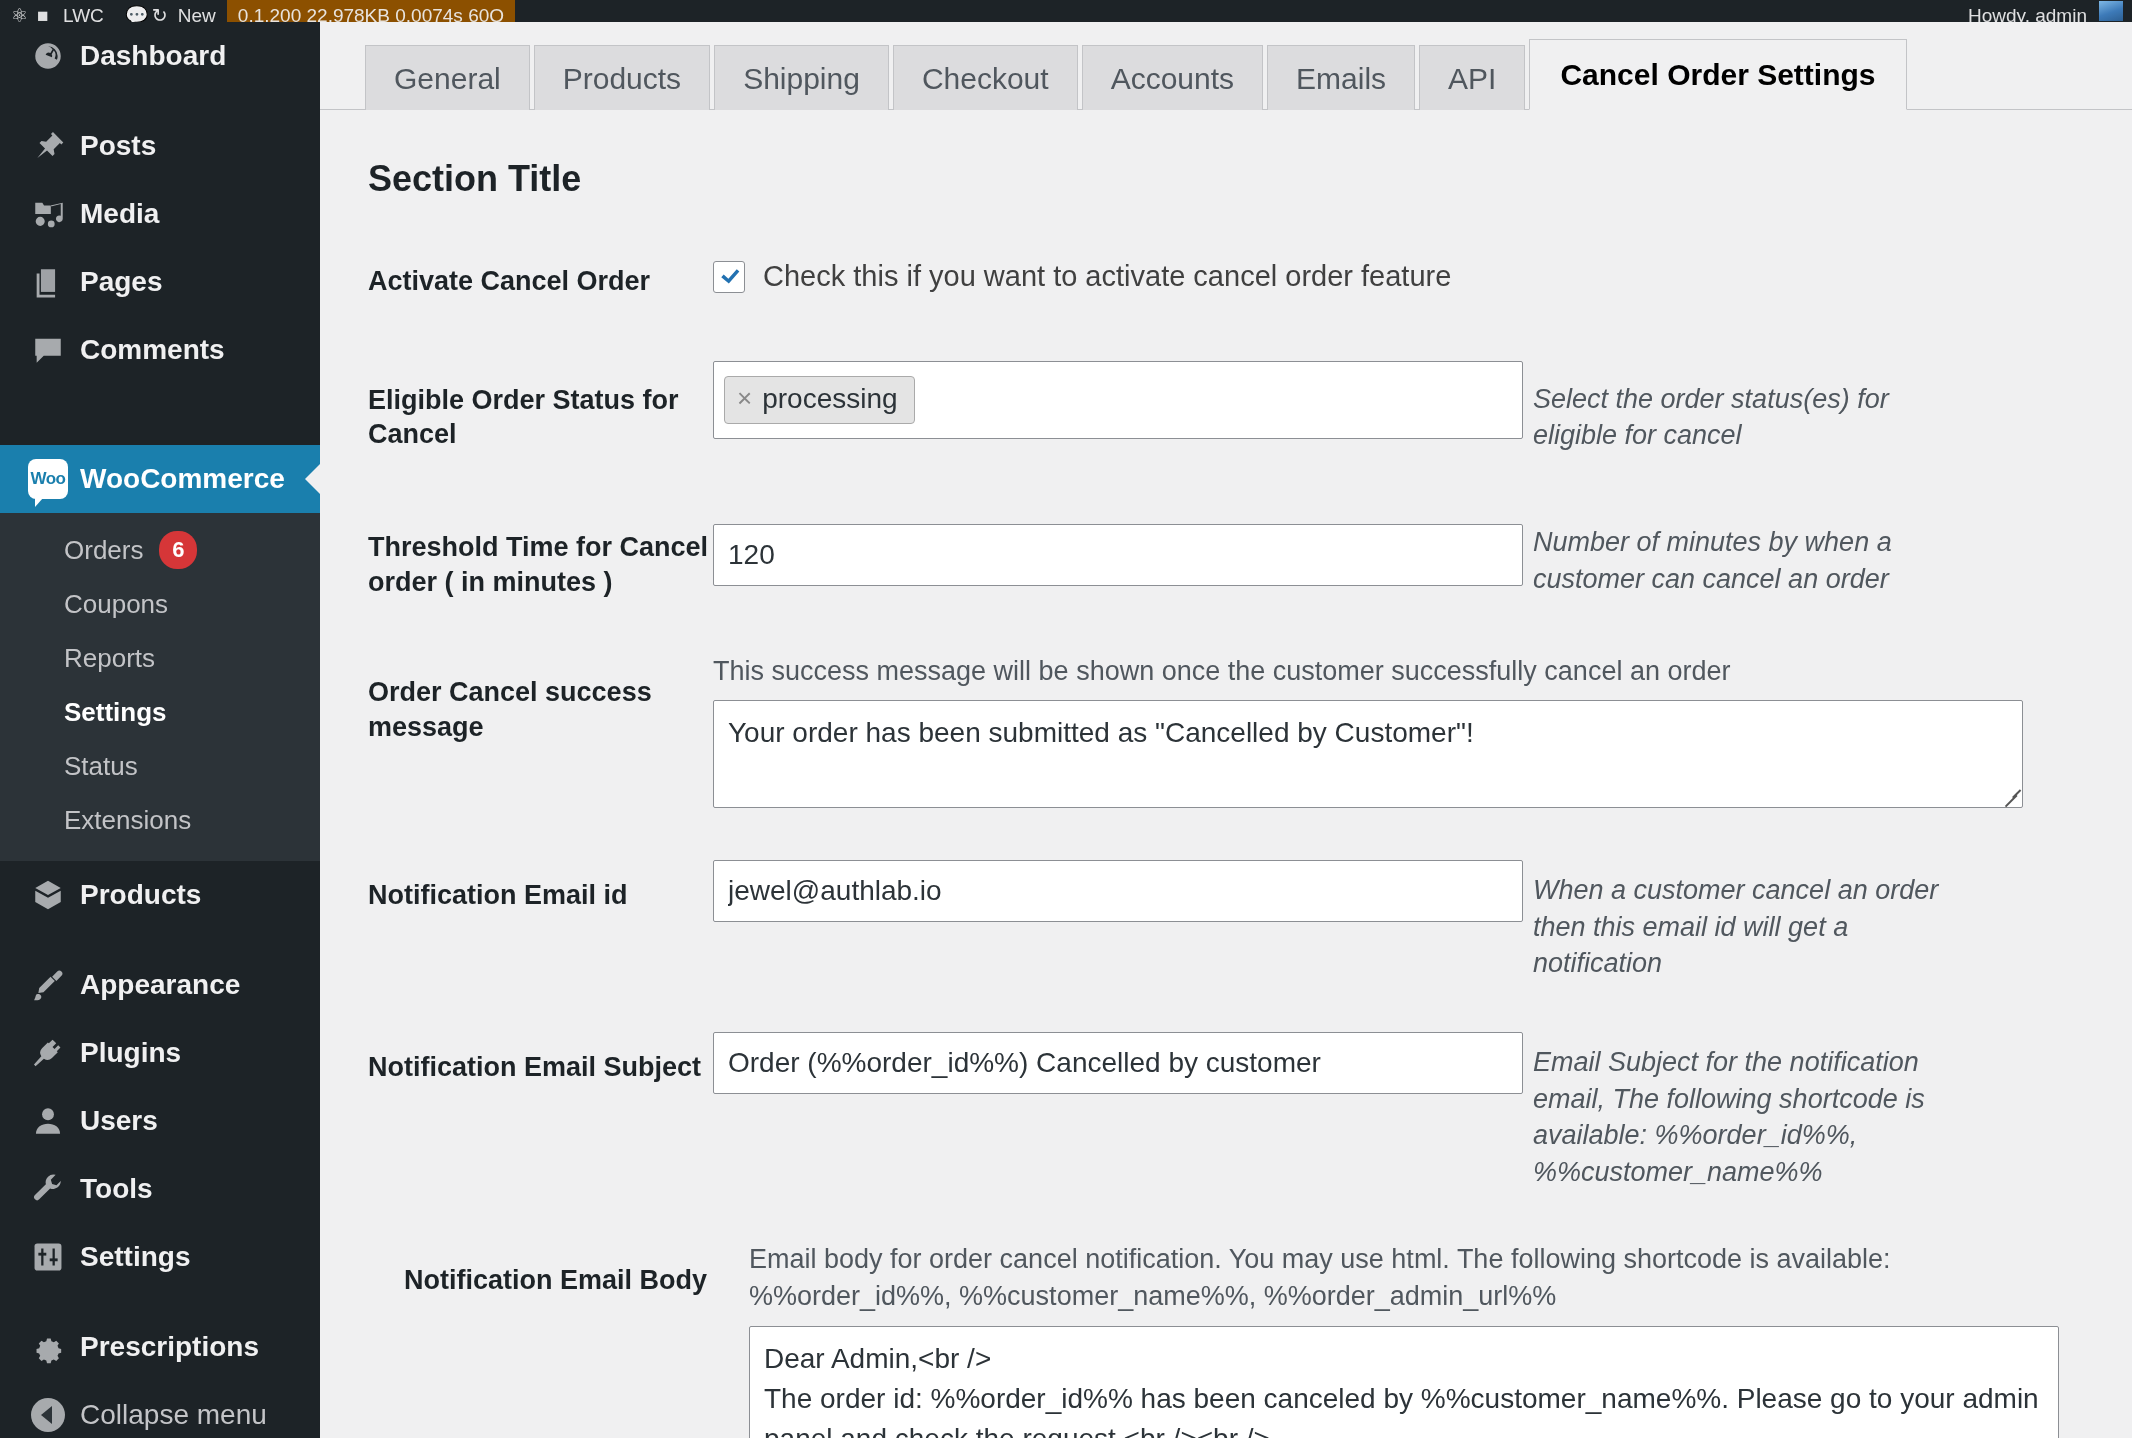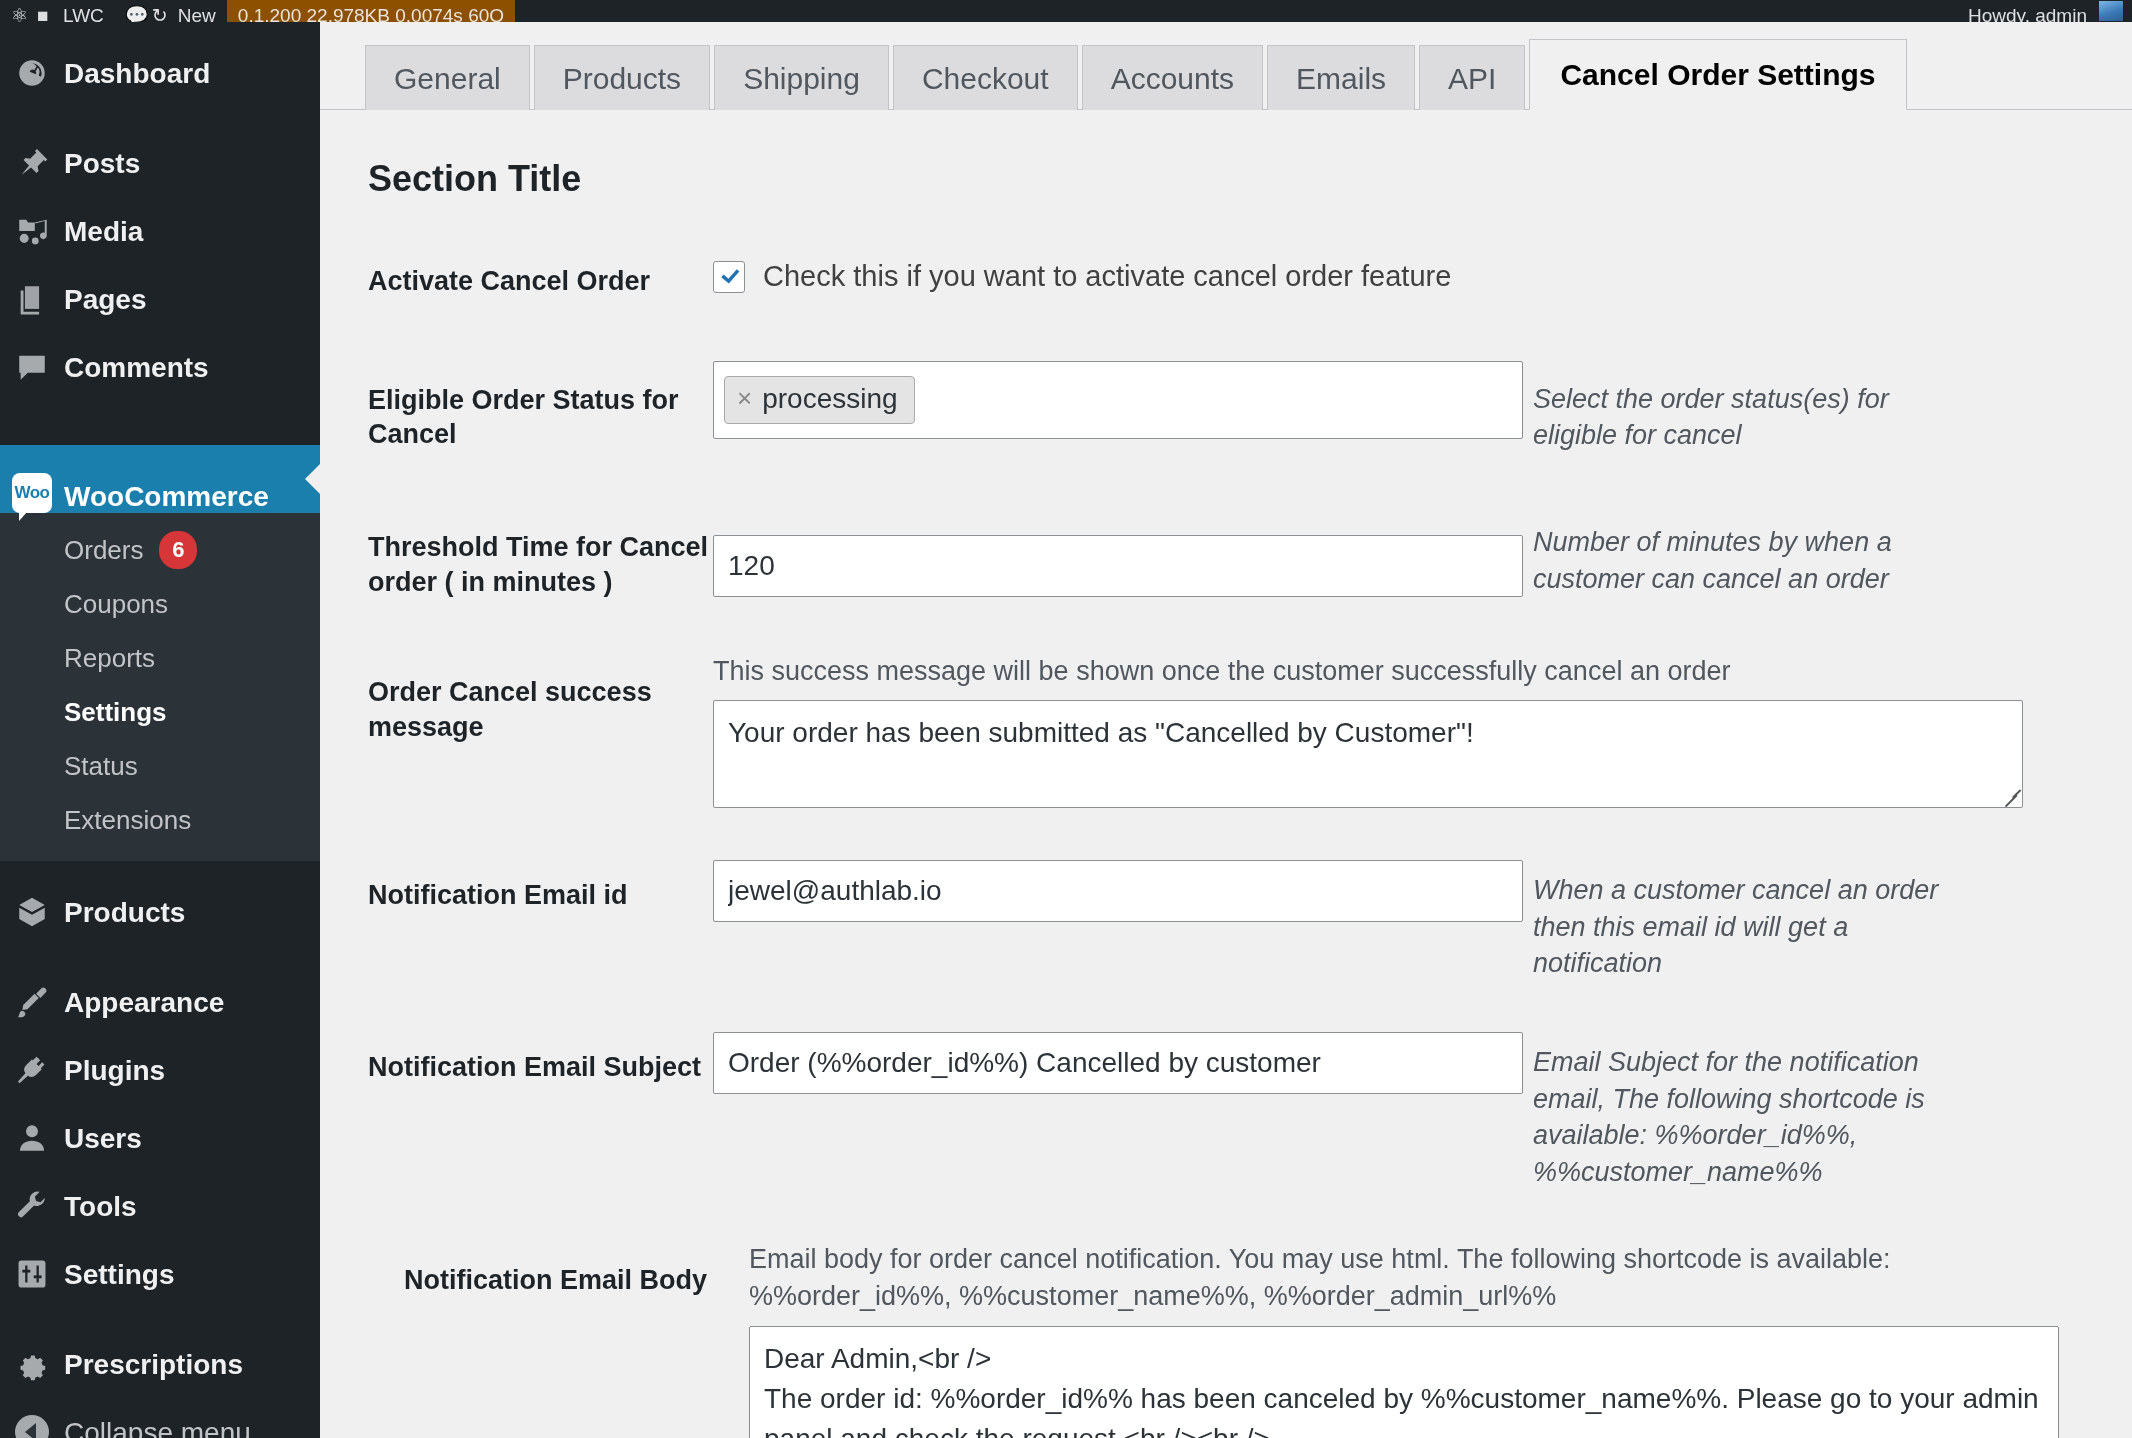--- a/index.html
+++ b/index.html
@@ -34,22 +34,22 @@
   }
 
   
   #sidebar {
     position: absolute; top: 22px; left: 0;
     width: 320px; height: 1416px;
     background: #1d2327;
     z-index: 30;
   }
   .menu-item {
-    display: flex; align-items: flex-end;
-    height: 68px; padding-left: 0;
+    display: flex; align-items: center;
+    height: 68px; padding-left: 16px;
     color: #c3c4c7; font-size: 28px; font-weight: 700;
     white-space: nowrap; position: relative;
   }
   .menu-item .mi-icon {
     width: 64px; min-width: 64px; display: flex;
     align-items: center; justify-content: center;
     color: #a7aaad;
   }
   .menu-item .mi-icon svg { width: 34px; height: 34px; fill: #a7aaad; }
   .menu-item .mi-label { color: #f0f0f1; }
@@ -428,21 +428,21 @@
             </span>
           </div>
           <div class="desc" style="margin-left:10px; width:430px; padding-top:20px;">Select the order status(es) for eligible for cancel</div>
         </div>
       </div>
     </div>
 
     <div class="row" style="margin-top:58px;">
       <div class="row-label" style="padding-top:18px;">Threshold Time for Cancel order ( in minutes )</div>
       <div class="row-field">
-        <div style="display:flex; align-items:flex-end;">
+        <div style="display:flex; align-items:center;">
           <input type="text" style="width: 810px; height: 62px;" value="120">
           <div class="desc" style="margin-left:10px; width:430px; padding-top:12px;">Number of minutes by when a customer can cancel an order</div>
         </div>
       </div>
     </div>
 
     <div class="row" style="margin-top:54px;justify-content:space-between;">
       <div class="row-label" style="padding-top:22px;">Order Cancel success message</div>
       <div class="row-field">
         <div class="note-above">This success message will be shown once the customer successfully cancel an order</div>

